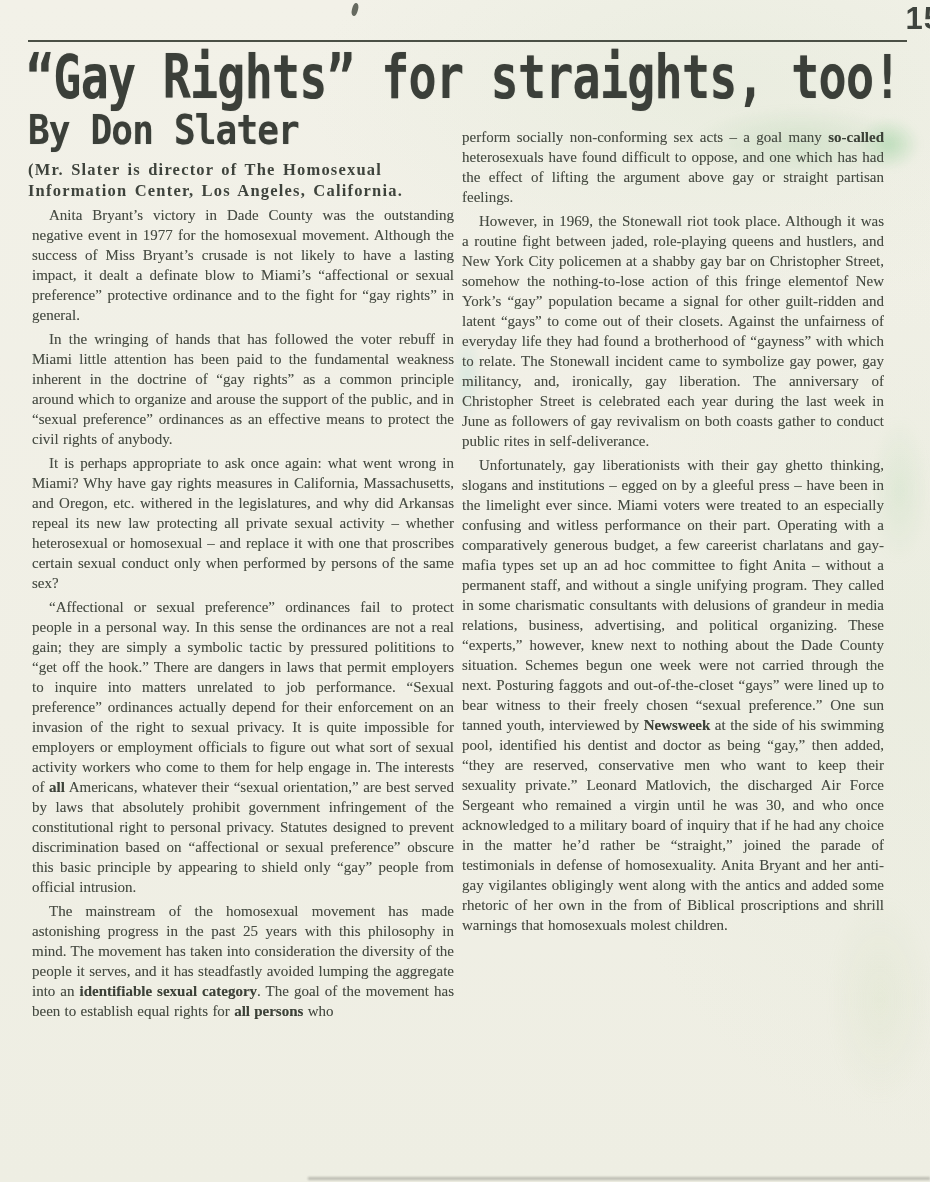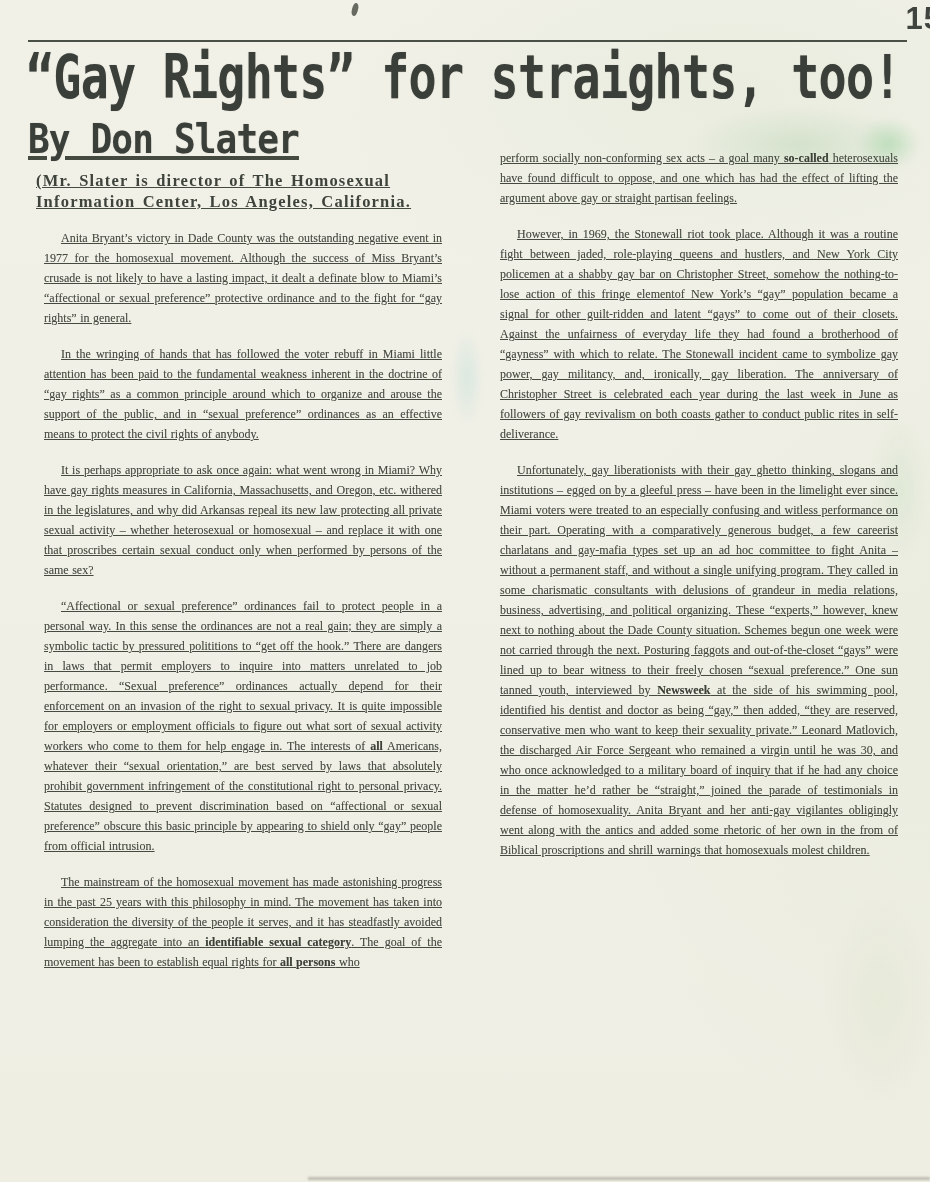--- a/index.html
+++ b/index.html
@@ -32,34 +32,34 @@
   .byline{
     margin:0 0 6px 0;
     font-family:"DejaVu Sans Mono", monospace;font-weight:bold;
     font-size:41px;line-height:46px;color:#3b3f39;
     white-space:nowrap;letter-spacing:-1px;
     transform:scaleX(0.88);transform-origin:0 0;
     text-shadow:0 0 1px rgba(60,65,55,0.45);
   }
   
   .cols{
-    position:absolute;top:116px;left:28px;width:886px;
-    display:flex;gap:26px;text-decoration:underline;
+    position:absolute;top:107px;left:28px;width:886px;
+    display:flex;
   }
   .column{width:430px;}
   .col-right{padding-top:16px;}
   .note{
-    margin:8px;
+    margin:0;
     font-weight:bold;font-size:16.5px;line-height:21px;
     letter-spacing:1.2px;word-spacing:2px;color:#3e433c;
     text-align:left;
   }
   .paras p{
-    margin:16px;text-align:justify;
-    font-size:12px;line-height:20px;color:#464b42;
+    margin:4px;text-align:justify;
+    font-size:15px;line-height:20px;color:#464b42;
     word-spacing:0.5px;
     text-shadow:0 0 0.5px rgba(70,75,65,0.35);
   }
   .paras p.indent{text-indent:17px;}
   .paras .bold{font-weight:bold;color:#3c4138;}
   
   .blot{position:absolute;background:#4d5248;border-radius:45%;}
   .blot-top{top:3px;left:352px;width:6px;height:13px;transform:rotate(14deg);opacity:.85;}
   .bleed{position:absolute;pointer-events:none;filter:blur(3px);}
   .bleed-1{top:106px;left:688px;width:225px;height:78px;

